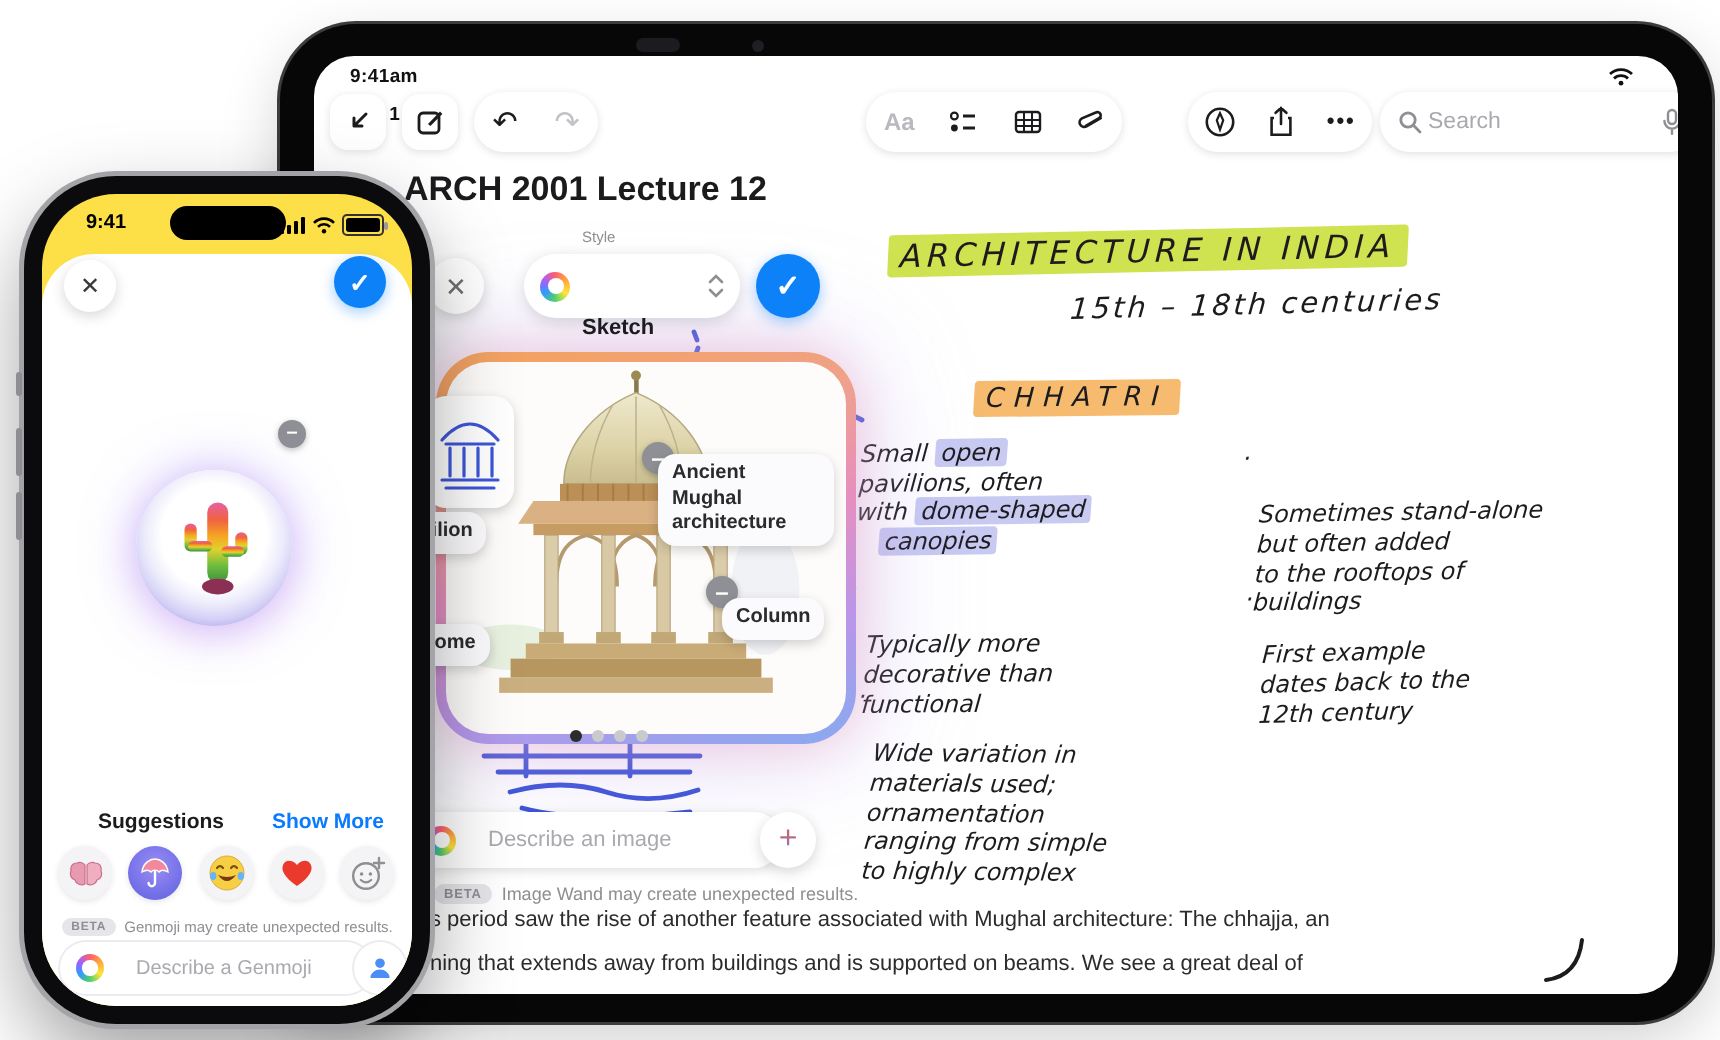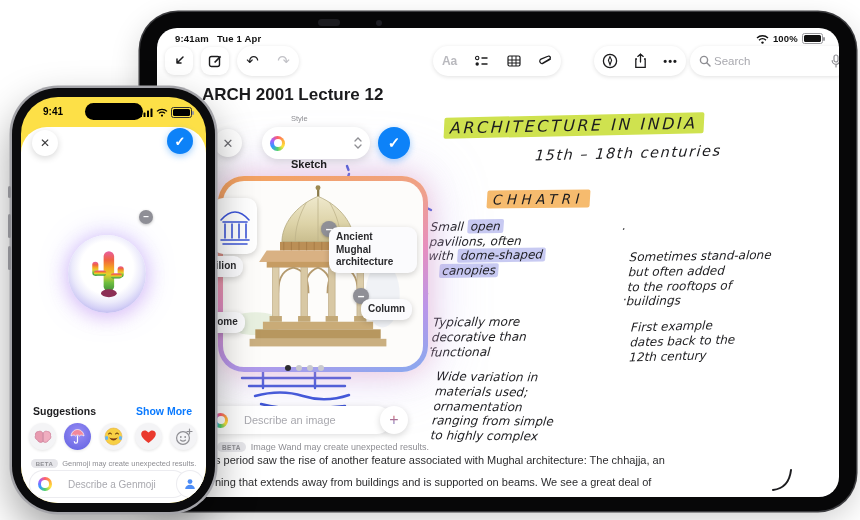--- a/index.html
+++ b/index.html
@@ -7,21 +7,21 @@
          font-family:"Liberation Sans",sans-serif;-webkit-font-smoothing:antialiased;}
   .abs{position:absolute;}
 
   
   .ipad{left:140px;top:12px;width:716px;height:499px;background:#070708;border-radius:38px;
         box-shadow:0 0 0 1.5px #3c3c3f, 0 10px 30px rgba(0,0,0,.18);}
   .ipad-cam{top:7px;width:22px;height:7px;border-radius:4px;background:#1c1c20;}
   .ipad-cam2{top:8px;width:6px;height:6px;border-radius:50%;background:#1e1e24;}
   .ipad-screen{left:17px;top:16px;right:17px;bottom:14px;background:#fff;border-radius:20px;overflow:hidden;}
 
-  .istatus{top:5px;font-size:9.5px;font-weight:bold;color:#111;letter-spacing:.2px;}
+  .istatus{top:5px;font-size:9.5px;font-weight:bold;color:#111;letter-spacing:.2px;flex-direction:column;}
   .istatus-r{display:flex;align-items:center;gap:4px;}
   .batt{width:19px;height:9px;border:1px solid #9a9a9e;border-radius:2.5px;position:relative;}
   .batt i{position:absolute;inset:1px;background:#111;border-radius:1.5px;}
   .batt:after{content:"";position:absolute;right:-3px;top:2.5px;width:2px;height:4px;background:#9a9a9e;border-radius:1px;}
 
   .tbtn{height:28px;background:#fff;border-radius:9px;box-shadow:0 1px 4px rgba(0,0,0,.12);
         display:flex;align-items:center;justify-content:center;}
   .tpill{height:30px;background:#fff;border-radius:15px;box-shadow:0 1px 4px rgba(0,0,0,.12);
         display:flex;align-items:center;justify-content:space-around;}
   .icn{display:flex;align-items:center;justify-content:center;color:#1c1c1e;}
@@ -397,21 +397,21 @@
           <g fill="url(#rainbow)">
             <rect x="19" y="4" width="12" height="46" rx="6"></rect>
             <rect x="6" y="16" width="7" height="16" rx="3.5"></rect>
             <rect x="8" y="26" width="14" height="6" rx="3"></rect>
             <rect x="35" y="21" width="7" height="13" rx="3.5"></rect>
             <rect x="27" y="29" width="13" height="6" rx="3"></rect>
           </g>
           <ellipse cx="25" cy="52" rx="9" ry="4.5" fill="#8c2f55"></ellipse>
         </svg>
 
-        <div class="abs sugg-title" style="left:12px;top:278px;">Suggestions</div>
+        <div class="abs sugg-title" style="left:28px;top:278px;">Suggestions</div>
         <div class="abs showmore" style="right:14px;top:278px;">Show More</div>
 
         <div class="abs" style="left:8px;top:296px;width:168px;display:flex;justify-content:space-between;">
           <span class="emoji-c">
             <svg width="18" height="14" viewBox="0 0 18 14">
               <path d="M4.5,1.5 C2,1.5 1,3.5 1.5,5.5 C.5,7 1.5,9.5 3.5,10 C4,12 6.5,13 8.5,12 L8.5,2.5 C7.5,1 5.5,1 4.5,1.5 Z" fill="#e89bb0" stroke="#c76f8d" stroke-width=".6"></path>
               <path d="M13.5,1.5 C16,1.5 17,3.5 16.5,5.5 C17.5,7 16.5,9.5 14.5,10 C14,12 11.5,13 9.5,12 L9.5,2.5 C10.5,1 12.5,1 13.5,1.5 Z" fill="#f0aec0" stroke="#c76f8d" stroke-width=".6"></path>
             </svg>
           </span>
           <span class="emoji-c" style="background:radial-gradient(circle at 50% 38%,#9a8ef5,#5e5fe0);">

